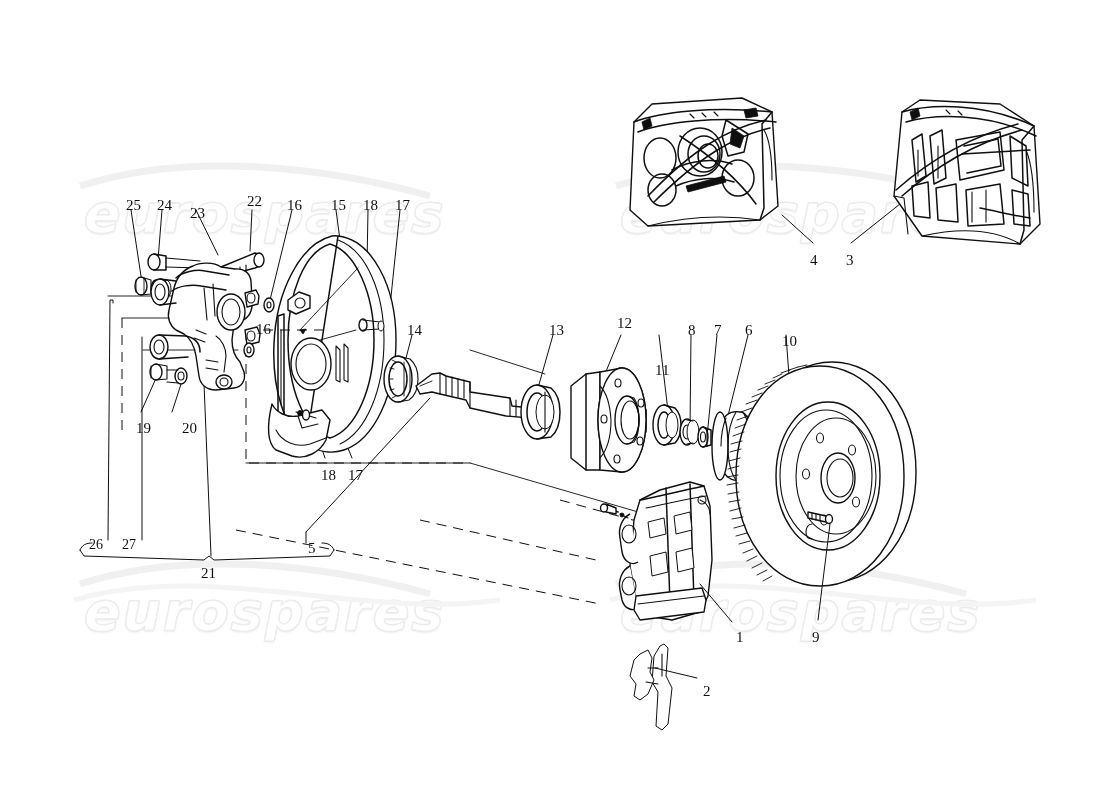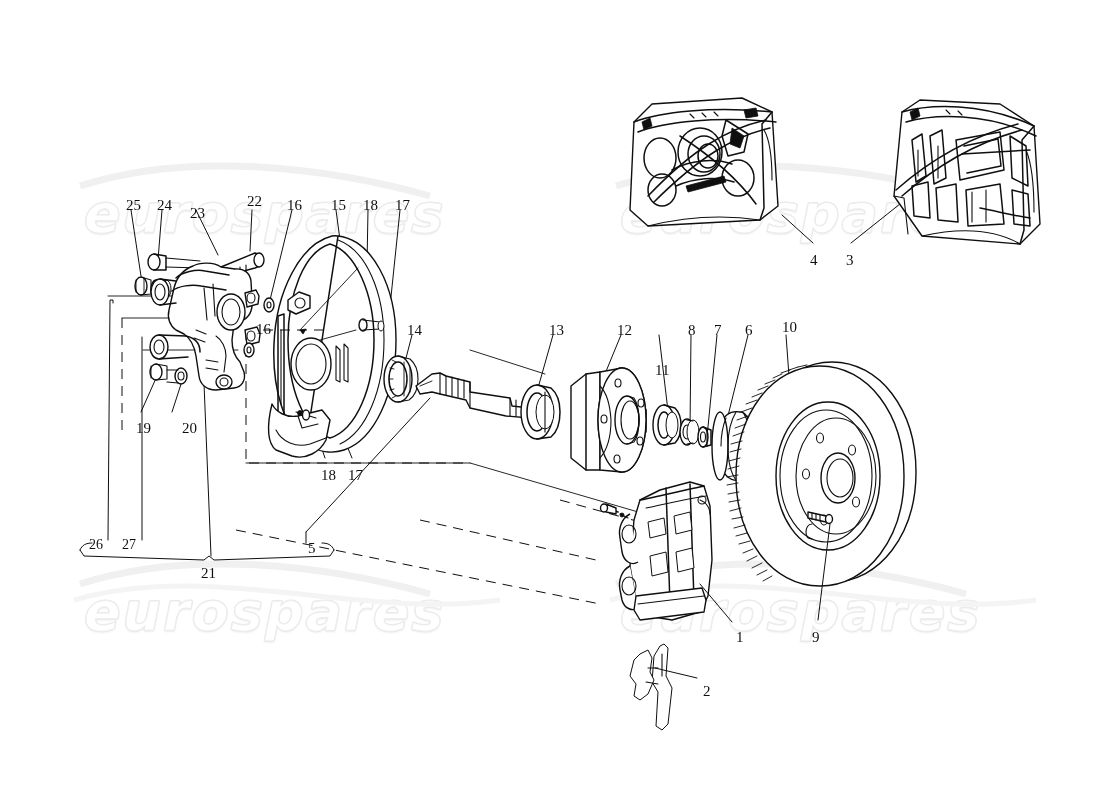--- a/index.html
+++ b/index.html
@@ -563,26 +563,26 @@
   <div class="num" style="left:247px;top:194px;">22</div>
   <div class="num" style="left:287px;top:198px;">16</div>
   <div class="num" style="left:331px;top:198px;">15</div>
   <div class="num" style="left:363px;top:198px;">18</div>
   <div class="num" style="left:395px;top:198px;">17</div>
 
   <div class="num" style="left:256px;top:322px;">16</div>
   <div class="num" style="left:407px;top:323px;">14</div>
 
   <div class="num" style="left:549px;top:323px;">13</div>
-  <div class="num" style="left:617px;top:323px;">12</div>
+  <div class="num" style="left:617px;top:316px;">12</div>
   <div class="num" style="left:655px;top:323px;margin-top:40px;">11</div>
   <div class="num" style="left:688px;top:323px;">8</div>
   <div class="num" style="left:714px;top:323px;">7</div>
   <div class="num" style="left:745px;top:323px;">6</div>
-  <div class="num" style="left:782px;top:320px;text-align:right;">10</div>
+  <div class="num" style="left:782px;top:334px;text-align:right;">10</div>
 
   <div class="num" style="left:810px;top:253px;">4</div>
   <div class="num" style="left:846px;top:253px;">3</div>
 
   <div class="num" style="left:136px;top:421px;">19</div>
   <div class="num" style="left:167px;top:421px;margin-left:15px;">20</div>
   <div class="num" style="left:321px;top:468px;">18</div>
   <div class="num" style="left:348px;top:468px;">17</div>
 
   <div class="num sm" style="left:89px;top:538px;text-align:right;">26</div>

